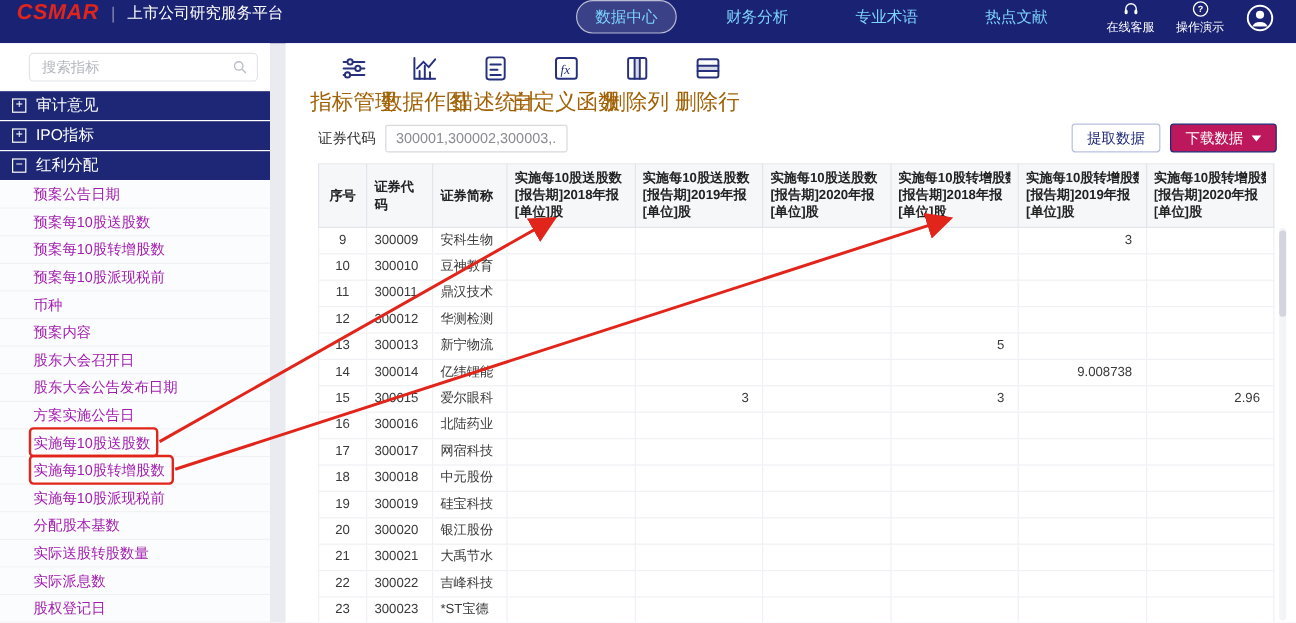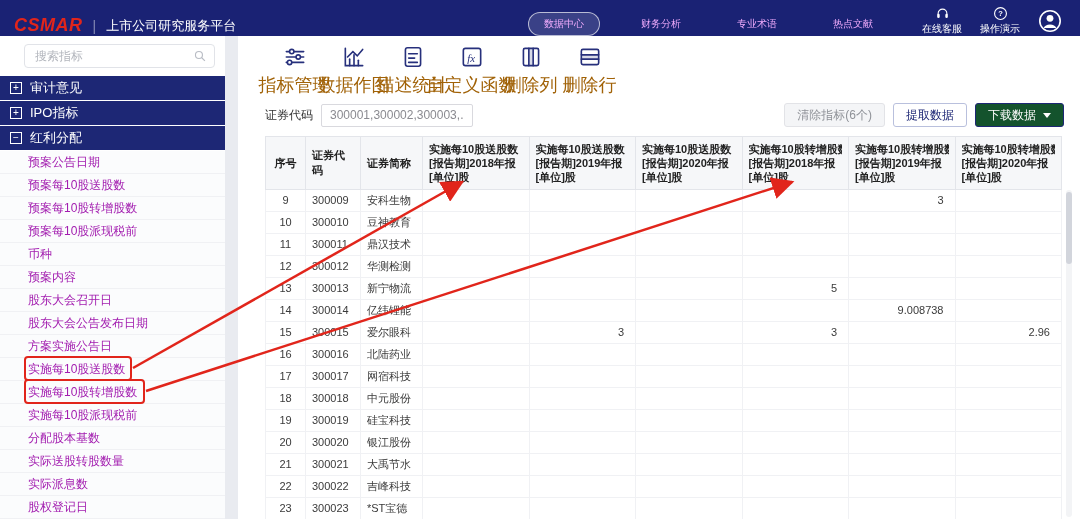--- a/index.html
+++ b/index.html
@@ -2,27 +2,27 @@
 <html><head>
 <meta charset="utf-8">
 <style>
   * { box-sizing: border-box; margin: 0; padding: 0; }
   html, body { width: 1080px; height: 519px; overflow: hidden; }
   body { font-family: "Liberation Sans", sans-serif; }
   .page { position: relative; width: 1080px; height: 519px; background: #e9ebf0; overflow: hidden; }
 
   
   .topbar { position: absolute; top: 0; left: 0; right: 0; height: 36px; background: #1a2274;
-            display: flex; align-items: flex-end; padding: 0 14px; color: #fff; }
+            display: flex; align-items: flex-start; padding: 0 14px; color: #fff; }
   .brand { display: flex; align-items: center; gap: 10px; }
   .logo { color: #e1251b; font-weight: bold; font-size: 18px; letter-spacing: .5px; font-style: italic; }
   .brand-div { color: rgba(255,255,255,.45); font-size: 14px; }
   .platform { font-size: 13px; color: #fff; }
   .mainnav { display: flex; align-items: center; gap: 26px; margin-left: auto; margin-right: 34px; }
-  .nav-item { font-size: 10px; color: #f0abfc; padding: 4px 15px; cursor: pointer; white-space: nowrap; font-family: Liberation Serif, serif; }
+  .nav-item { font-size: 13px; color: #7dd3fc; padding: 4px 15px; cursor: pointer; white-space: nowrap; font-family: Liberation Serif, serif; }
   .nav-item.active { background: rgba(255,255,255,.14); border: 1px solid rgba(255,255,255,.65); border-radius: 14px; }
   .topbar-right { display: flex; align-items: center; gap: 18px; margin-right: 4px; }
   .top-mini { display: flex; flex-direction: column; align-items: center; gap: 1px; font-size: 10px; color: #fff; cursor: pointer; }
   .top-mini svg { width: 15px; height: 15px; }
   .avatar { width: 24px; height: 24px; cursor: pointer; }
 
   
   .sidebar { position: absolute; top: 36px; left: 0; width: 225px; bottom: 0; background: #fff; overflow: hidden; }
   .search-wrap { padding: 8px 10px; }
   .search-box { position: relative; padding-left: 14px; }
@@ -51,21 +51,21 @@
               display: flex; align-items: center; }
   .code-label { font-size: 12px; color: #333; margin-right: 8px; white-space: nowrap; }
   .code-input { width: 152px; height: 23px; border: 1px solid #d9d9de; border-radius: 2px;
                 font-size: 12px; color: #8a8a90; padding: 0 8px; outline: none;
                 font-family: "Liberation Sans", sans-serif; }
   .q-spacer { flex: 1; }
   .btn { height: 24px; border-radius: 3px; font-size: 12px; padding: 0 12px; cursor: pointer;
          display: inline-flex; align-items: center; font-family: "Liberation Sans", sans-serif; }
   .btn-clear { background: #f4f5f7; border: 1px solid #e2e3e7; color: #8f9298; }
   .btn-extract { background: #fff; border: 1px solid #b9c0dd; color: #1d2775; margin-left: 8px; }
-  .btn-download { background: #14532d; border: 1px solid #1d2775; color: #fff; margin-left: 8px; }
+  .btn-download { background: #be185d; border: 1px solid #1d2775; color: #fff; margin-left: 8px; }
   .caret { width: 0; height: 0; border-left: 4px solid transparent; border-right: 4px solid transparent;
            border-top: 5px solid #fff; margin-left: 7px; }
 
   
   .table-wrap { position: absolute; top: 100px; left: 27px; right: 8px; bottom: 0; overflow: hidden; }
   table { border-collapse: collapse; table-layout: fixed; width: calc(100% - 10px); }
   thead th { background: #f6f7f9; border: 1px solid #e3e5ea; font-size: 11px; color: #222;
              text-align: left; padding: 5px 6px; font-weight: bold; vertical-align: middle; }
   thead th.th-s { text-align: left; }
   thead th:first-child { text-align: center; }
@@ -238,23 +238,20 @@
             <line x1="4" y1="14" x2="20" y2="14"></line>
         </svg>
         <span class="tool-label">删除行</span>
       </div>
     </div>
 
     <div class="querybar">
       <span class="code-label">证券代码</span>
       <input class="code-input" type="text" value="300001,300002,300003,..." style="">
       <span class="q-spacer"></span>
-      <button class="btn btn-clear">
-        <span>清除指标(6个)</span>
-      </button>
       <button class="btn btn-extract">
         <span>提取数据</span>
       </button>
       <button class="btn btn-download">
         <span>下载数据</span>
         <span class="caret"></span>
       </button>
     </div>
 
     <div class="table-wrap">

